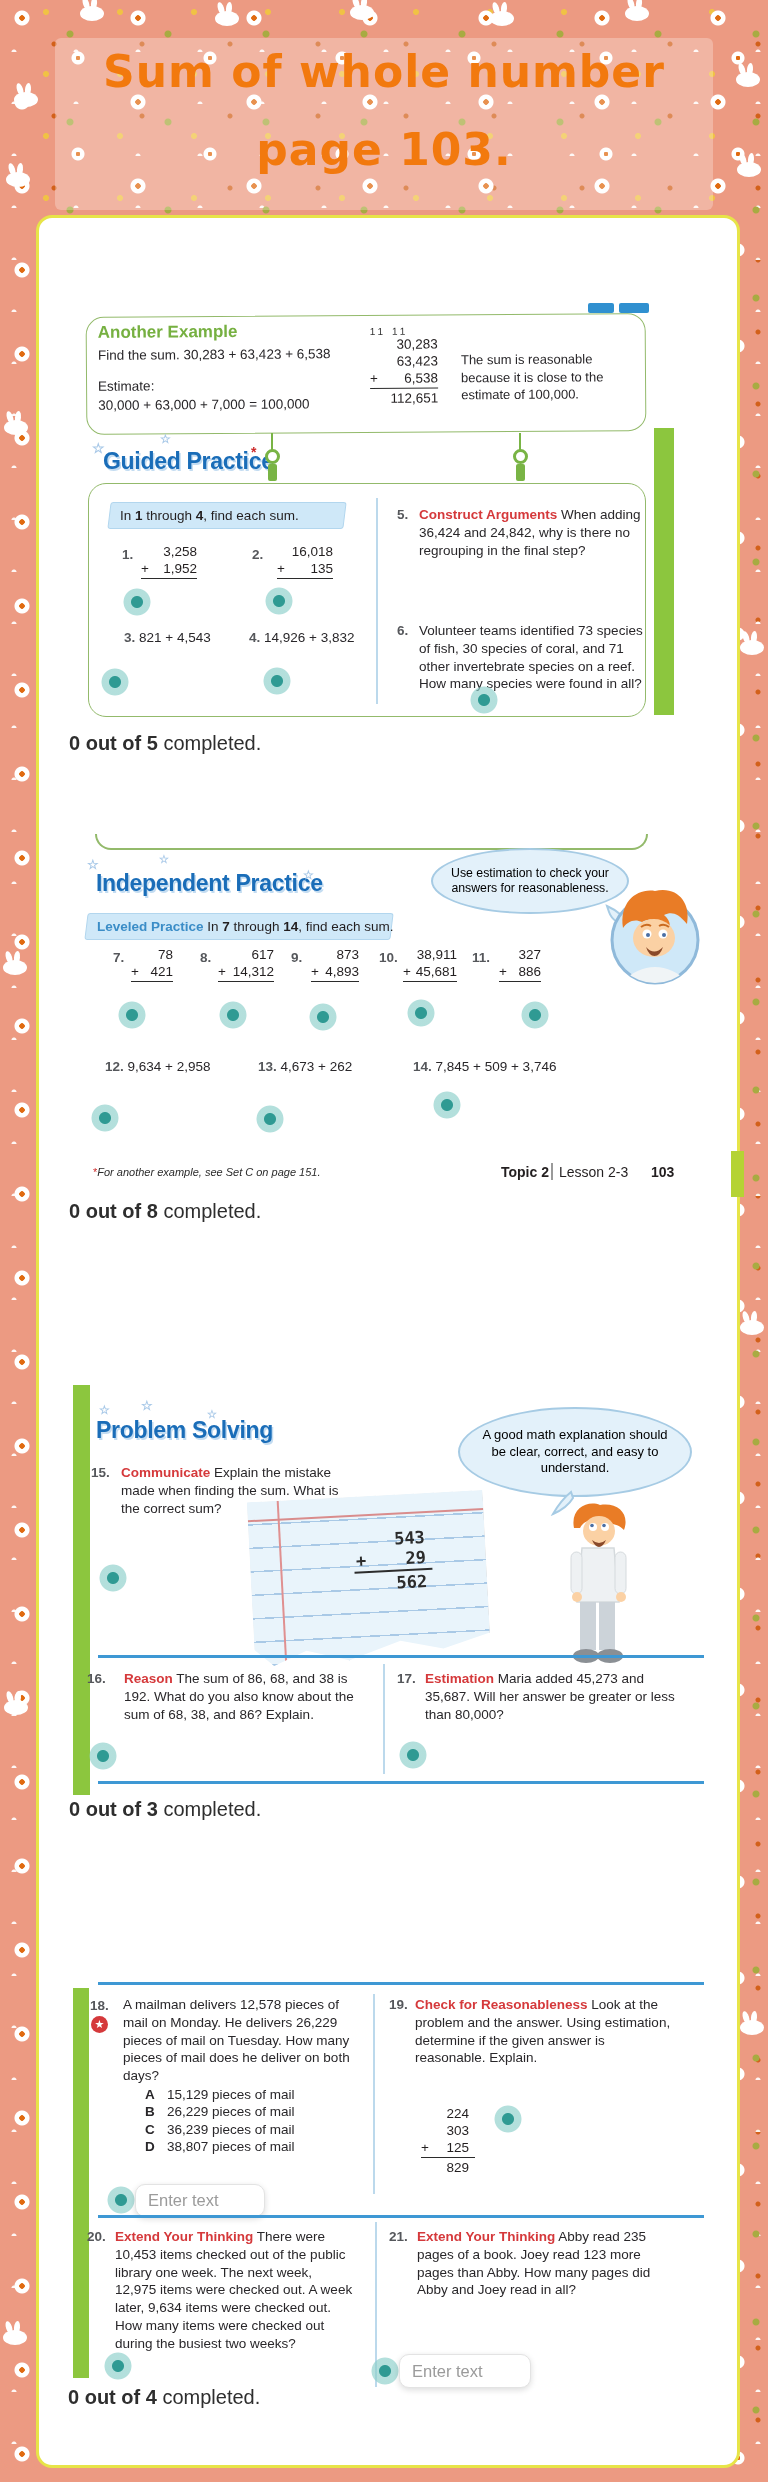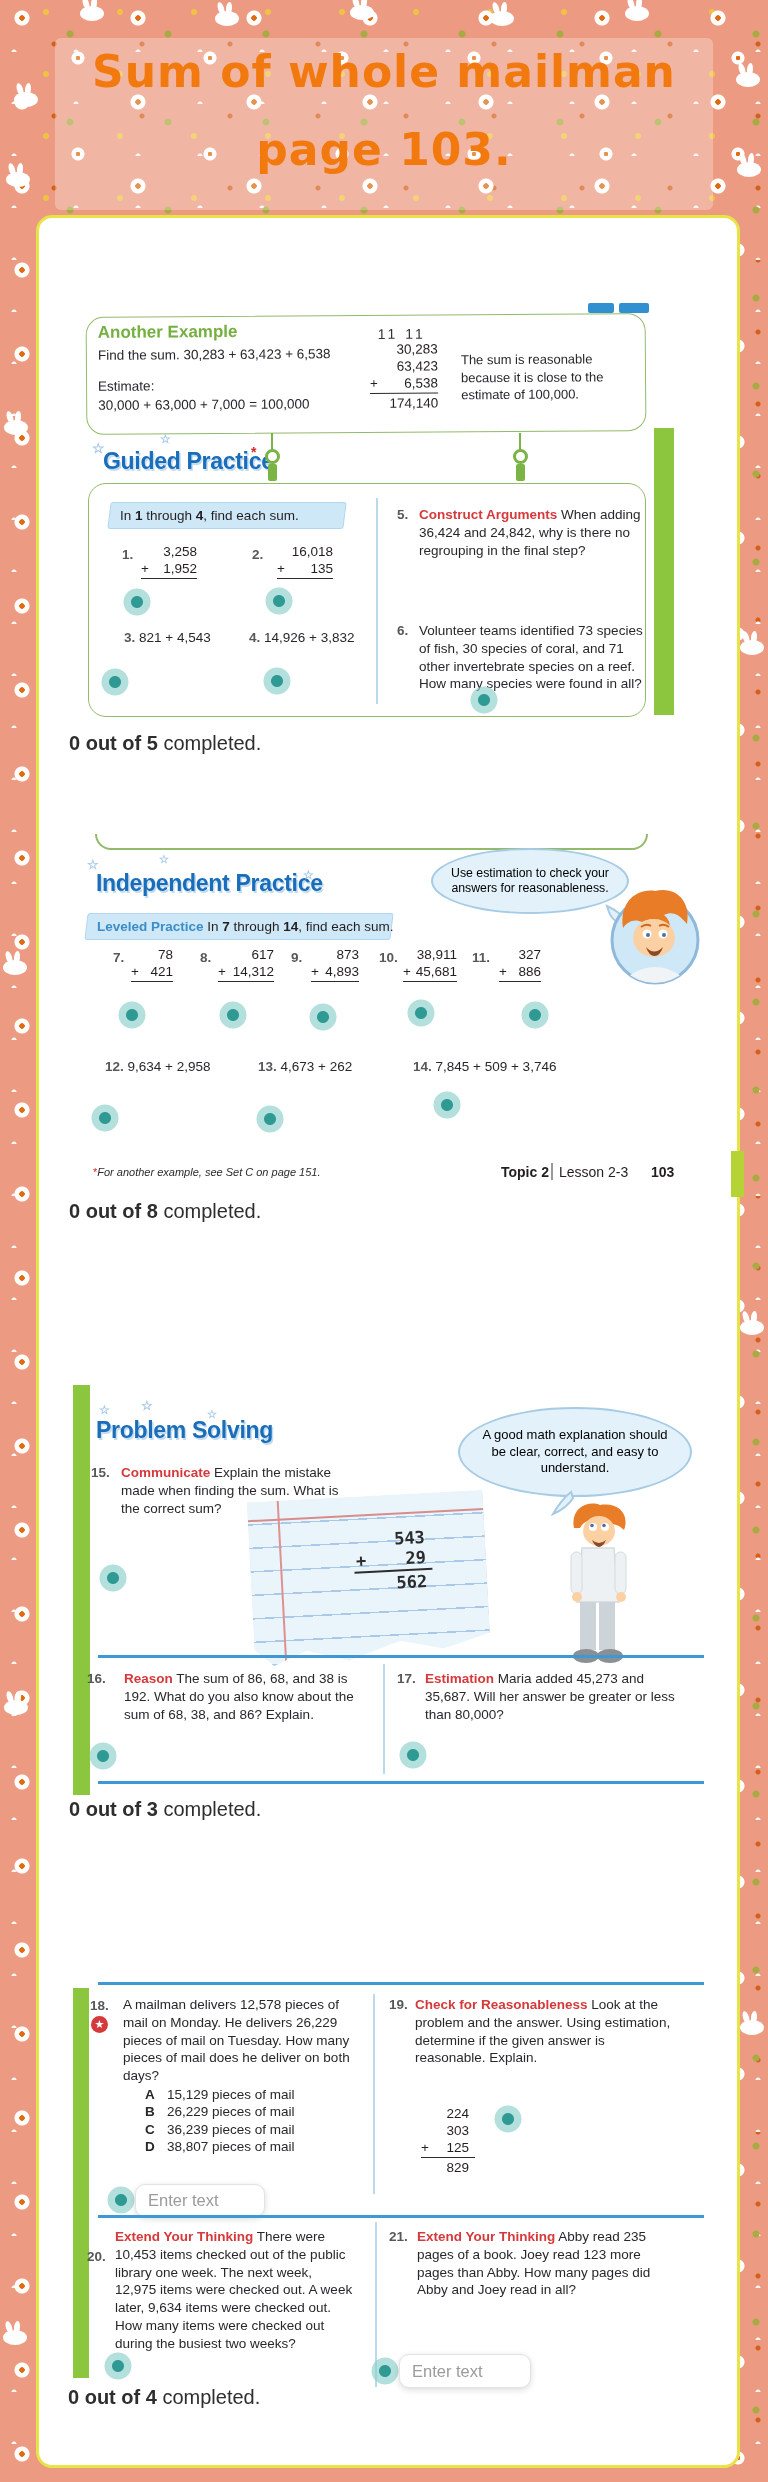--- a/index.html
+++ b/index.html
@@ -34,21 +34,21 @@
     text-shadow:1.5px 1.5px 0 rgba(163,201,233,.65), -1px -1px 0 #fff;}
   .star{position:absolute;color:#a9c9e8;font-weight:bold;}
   .red-ast{position:absolute;color:#cc2a2a;font-weight:bold;font-size:14px;}
   .instr-box{position:absolute;background:#cfe8f8;border:1px solid #b2d6ee;border-radius:3px;
     transform:skewX(-7deg);box-sizing:border-box;}
   .instr-text{transform:skewX(7deg);white-space:nowrap;font-size:13.5px;color:#231f20;padding:5px 10px;display:block;}
   .stack{position:absolute;font-size:13.5px;color:#231f20;}
   .stack .top{text-align:right;padding-bottom:2px;}
   .stack .bot{display:flex;justify-content:space-between;border-bottom:1.6px solid #2b2b2b;padding-bottom:2px;}
   .stack .sum{text-align:right;padding-top:2px;}
-  .carries{font-size:14px;letter-spacing:3px;text-align:center;color:#333;padding-right:4px;}
+  .carries{font-size:10px;letter-spacing:3px;text-align:left;color:#333;padding-right:4px;}
   .dot{position:absolute;width:28px;height:28px;border-radius:50%;
     background:radial-gradient(circle,#2f9a93 0 5.5px, rgba(140,207,202,.66) 6.5px 13px, rgba(140,207,202,0) 14px);
     cursor:pointer;}
   .divider-h{position:absolute;height:2.5px;background:#3e98d4;}
   .divider-v{position:absolute;width:2px;background:#bcd9ec;}
   .green-bar{position:absolute;background:#8cc63e;}
   .lime-bar{position:absolute;background:#b5d334;}
   .bubble{position:absolute;background:#e3f1fa;border:2px solid #a6cbe4;border-radius:50%;
     display:flex;align-items:center;justify-content:center;text-align:center;box-sizing:border-box;}
   .clip-ring{position:absolute;width:15px;height:15px;border:3px solid #79b445;border-radius:50%;background:#fff;box-sizing:border-box;}
@@ -96,42 +96,42 @@
   <div class="bunny" style="left:737px;top:162px;"></div>
   <div class="bunny" style="left:4px;top:420px;"></div>
   <div class="bunny" style="left:740px;top:640px;"></div>
   <div class="bunny" style="left:3px;top:960px;"></div>
   <div class="bunny" style="left:740px;top:1320px;"></div>
   <div class="bunny" style="left:4px;top:1700px;"></div>
   <div class="bunny" style="left:740px;top:2020px;"></div>
   <div class="bunny" style="left:3px;top:2330px;"></div>
 
   <div class="title-overlay"></div>
-  <div class="banner-title" style="top:46px;">Sum of whole mailman</div>
+  <div class="banner-title" style="top:46px;">Sum of whole number</div>
   <div class="banner-title" style="top:124px;">page 103.</div>
 
   <div class="card">
 
     <div class="tab" style="left:549px;top:85px;width:26px;"></div>
     <div class="tab" style="left:580px;top:85px;width:30px;"></div>
 
     <div class="green-box" style="left:47px;top:97px;width:560px;height:118px;transform:rotate(-0.4deg);">
       <div class="abs ae-title" style="left:11px;top:5px;">Another Example</div>
       <div class="abs scan" style="left:11px;top:29px;">Find the sum. 30,283 + 63,423 + 6,538</div>
       <div class="abs scan" style="left:11px;top:60px;">Estimate:</div>
       <div class="abs scan" style="left:11px;top:79px;">30,000 + 63,000 + 7,000 = 100,000</div>
       <div class="stack" style="left:283px;top:10px;width:68px;">
         <div class="carries">11 11</div>
         <div class="top">30,283</div>
         <div class="top">63,423</div>
         <div class="bot">
             <span>+</span>
             <span>6,538</span>
           </div>
-        <div class="sum">174,140</div>
+        <div class="sum">112,651</div>
       </div>
       <div class="note-text" style="left:374px;top:36px;width:178px;">The sum is reasonable because it is close to the estimate of 100,000.</div>
     </div>
 
     <span class="star" style="left:53px;top:222px;font-size:14px;">☆</span>
     <span class="star" style="left:121px;top:214px;font-size:12px;">☆</span>
     <div class="abs sec-title" style="left:64px;top:230px;">Guided Practice</div>
     <span class="red-ast" style="left:212px;top:226px;">*</span>
 
     <div class="clip-string" style="left:232px;top:215px;height:18px;"></div>
@@ -389,21 +389,21 @@
       <div class="bot" style="padding-right:6px;">
           <span>+</span>
           <span>125</span>
         </div>
       <div class="sum" style="padding-right:6px;">829</div>
     </div>
     <div class="dot" style="left:455px;top:1887px;"></div>
 
     <div class="divider-h" style="left:59px;top:1997px;width:606px;"></div>
 
-    <div class="abs scan pnum" style="left:48px;top:2010px;margin-top:20px;">20.</div>
+    <div class="abs scan pnum" style="left:48px;top:2010px;">20.</div>
     <div class="abs scan" style="left:76px;top:2010px;width:238px;"><span class="kw">Extend Your Thinking</span><span> There were 10,453 items checked out of the public library one week. The next week, 12,975 items were checked out. A week later, 9,634 items were checked out. How many items were checked out during the busiest two weeks?</span></div>
     <div class="dot" style="left:65px;top:2134px;"></div>
 
     <div class="divider-v" style="left:336px;top:2004px;height:165px;"></div>
 
     <div class="abs scan pnum" style="left:350px;top:2010px;">21.</div>
     <div class="abs scan" style="left:378px;top:2010px;width:255px;"><span class="kw">Extend Your Thinking</span><span> Abby read 235 pages of a book. Joey read 123 more pages than Abby. How many pages did Abby and Joey read in all?</span></div>
     <div class="dot" style="left:332px;top:2139px;"></div>
     <input class="enter-input" style="left: 360px; top: 2136px; width: 132px; height: 34px;" placeholder="Enter text">
 

